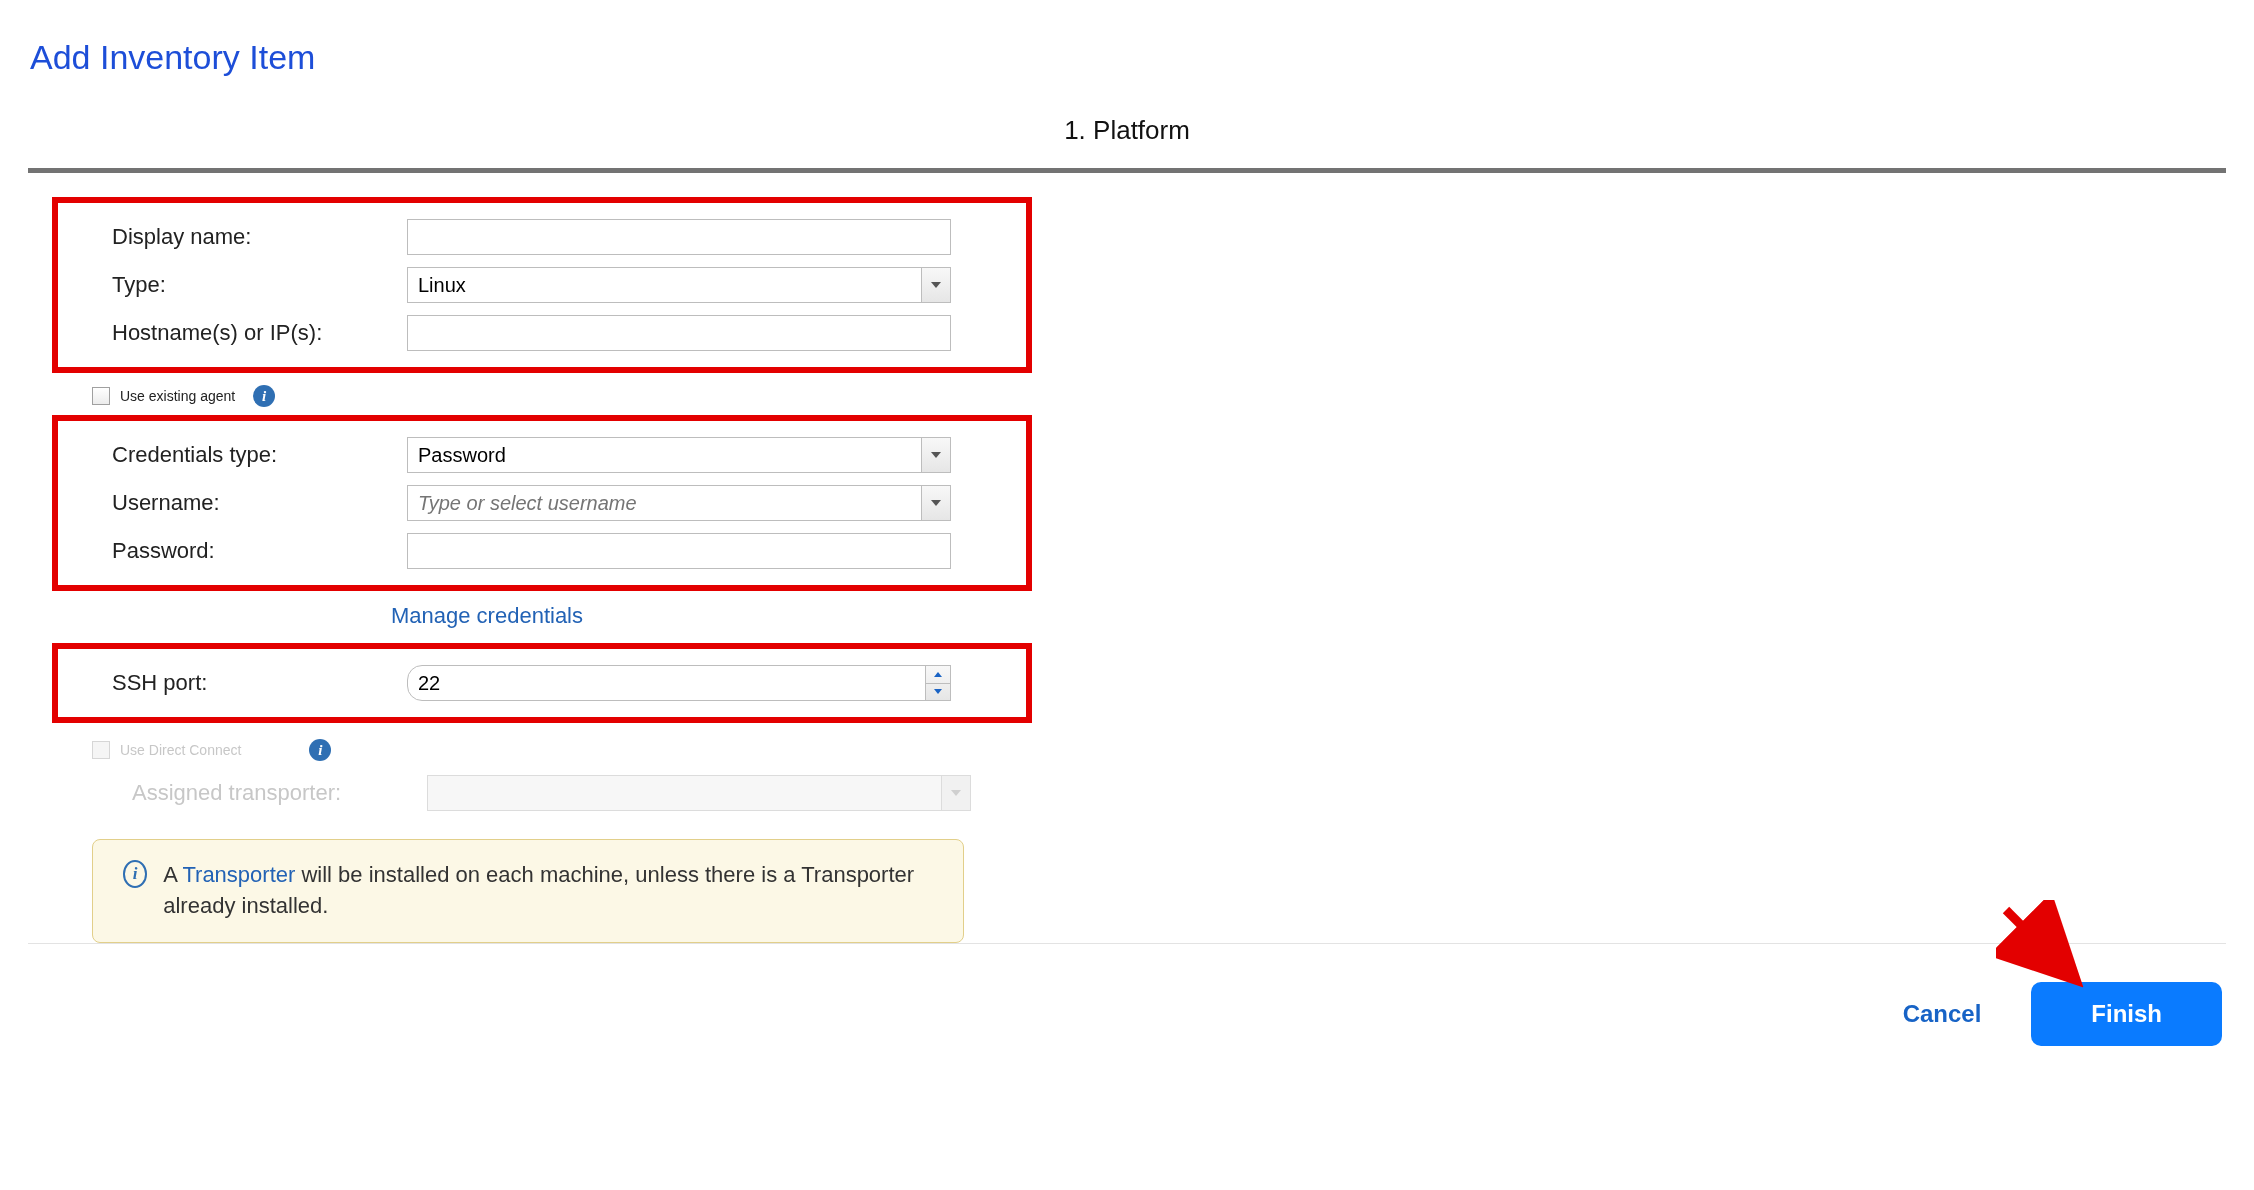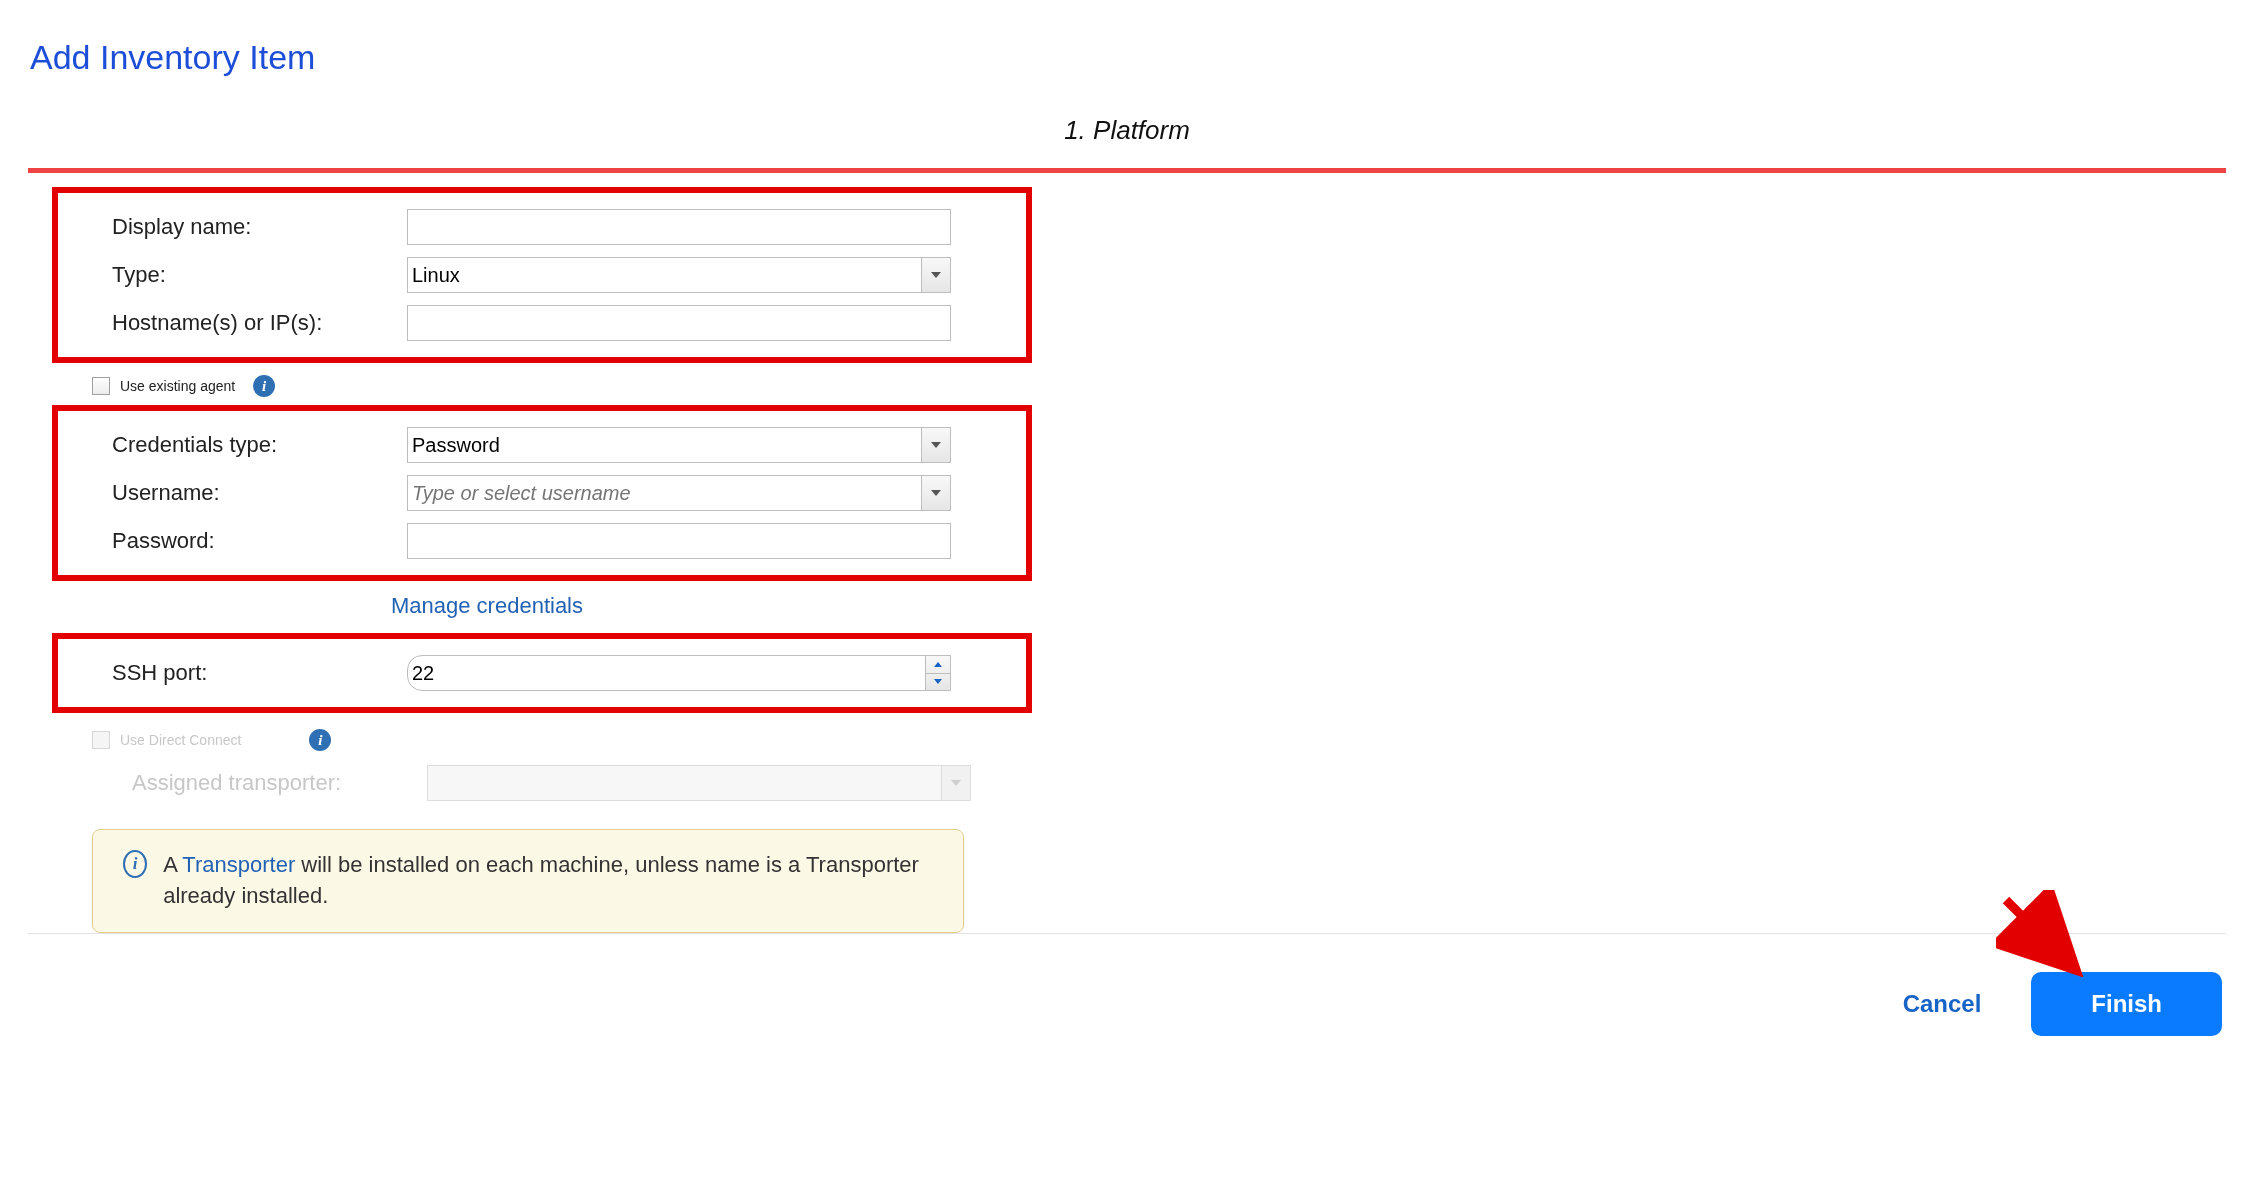--- a/index.html
+++ b/index.html
@@ -17,23 +17,22 @@
   }
   .title {
     font-size: 34px;
     font-weight: 400;
     color: #1d4ed8;
     margin: 8px 0 38px 2px;
   }
   .steps {
     display: flex;
     width: 100%;
-    border-bottom: 5px solid #ef4444;
-    margin-bottom: 14px;
-    font-style: italic;
+    border-bottom: 5px solid #737373;
+    margin-bottom: 24px;
   }
   .step {
     flex: 1;
     text-align: center;
     font-size: 26px;
     padding-bottom: 22px;
     color: #111;
   }
   .form-area {
     padding-left: 24px;
@@ -59,21 +58,21 @@
   .label.disabled { color: #c7c7c7; }
   .control {
     position: relative;
   }
   .text-input, .select-box, .combo-box, .spin-box {
     width: 544px;
     height: 36px;
     border: 1px solid #bdbdbd;
     background: #fff;
     font-size: 20px;
-    padding: 2px 4px;
+    padding: 2px 10px;
     font-family: inherit;
     outline: none;
   }
   .select-box, .combo-box {
     padding-right: 34px;
   }
   .select-btn {
     position: absolute;
     right: 0; top: 0;
     width: 30px; height: 36px;
@@ -314,21 +313,21 @@
         <input class="select-box disabled" type="text" readonly="" disabled="" value="" style="">
         <div class="select-btn disabled">
             <div class="tri-down"></div>
           </div>
       </div>
     </div>
 
     <div class="info-panel">
       <span class="info-icon lg">i</span>
       <div class="msg">
-        <span>A </span><a>Transporter</a><span> will be installed on each machine, unless name is a Transporter already installed.</span>
+        <span>A </span><a>Transporter</a><span> will be installed on each machine, unless there is a Transporter already installed.</span>
       </div>
     </div>
 
   </div>
 
   <div class="footer">
     <svg class="arrow-annot" width="90" height="90">
       <defs>
         <marker id="ah" markerWidth="10" markerHeight="10" refX="6" refY="5" orient="auto">
           <path d="M0,0 L10,5 L0,10 Z" fill="#e30000"></path>

